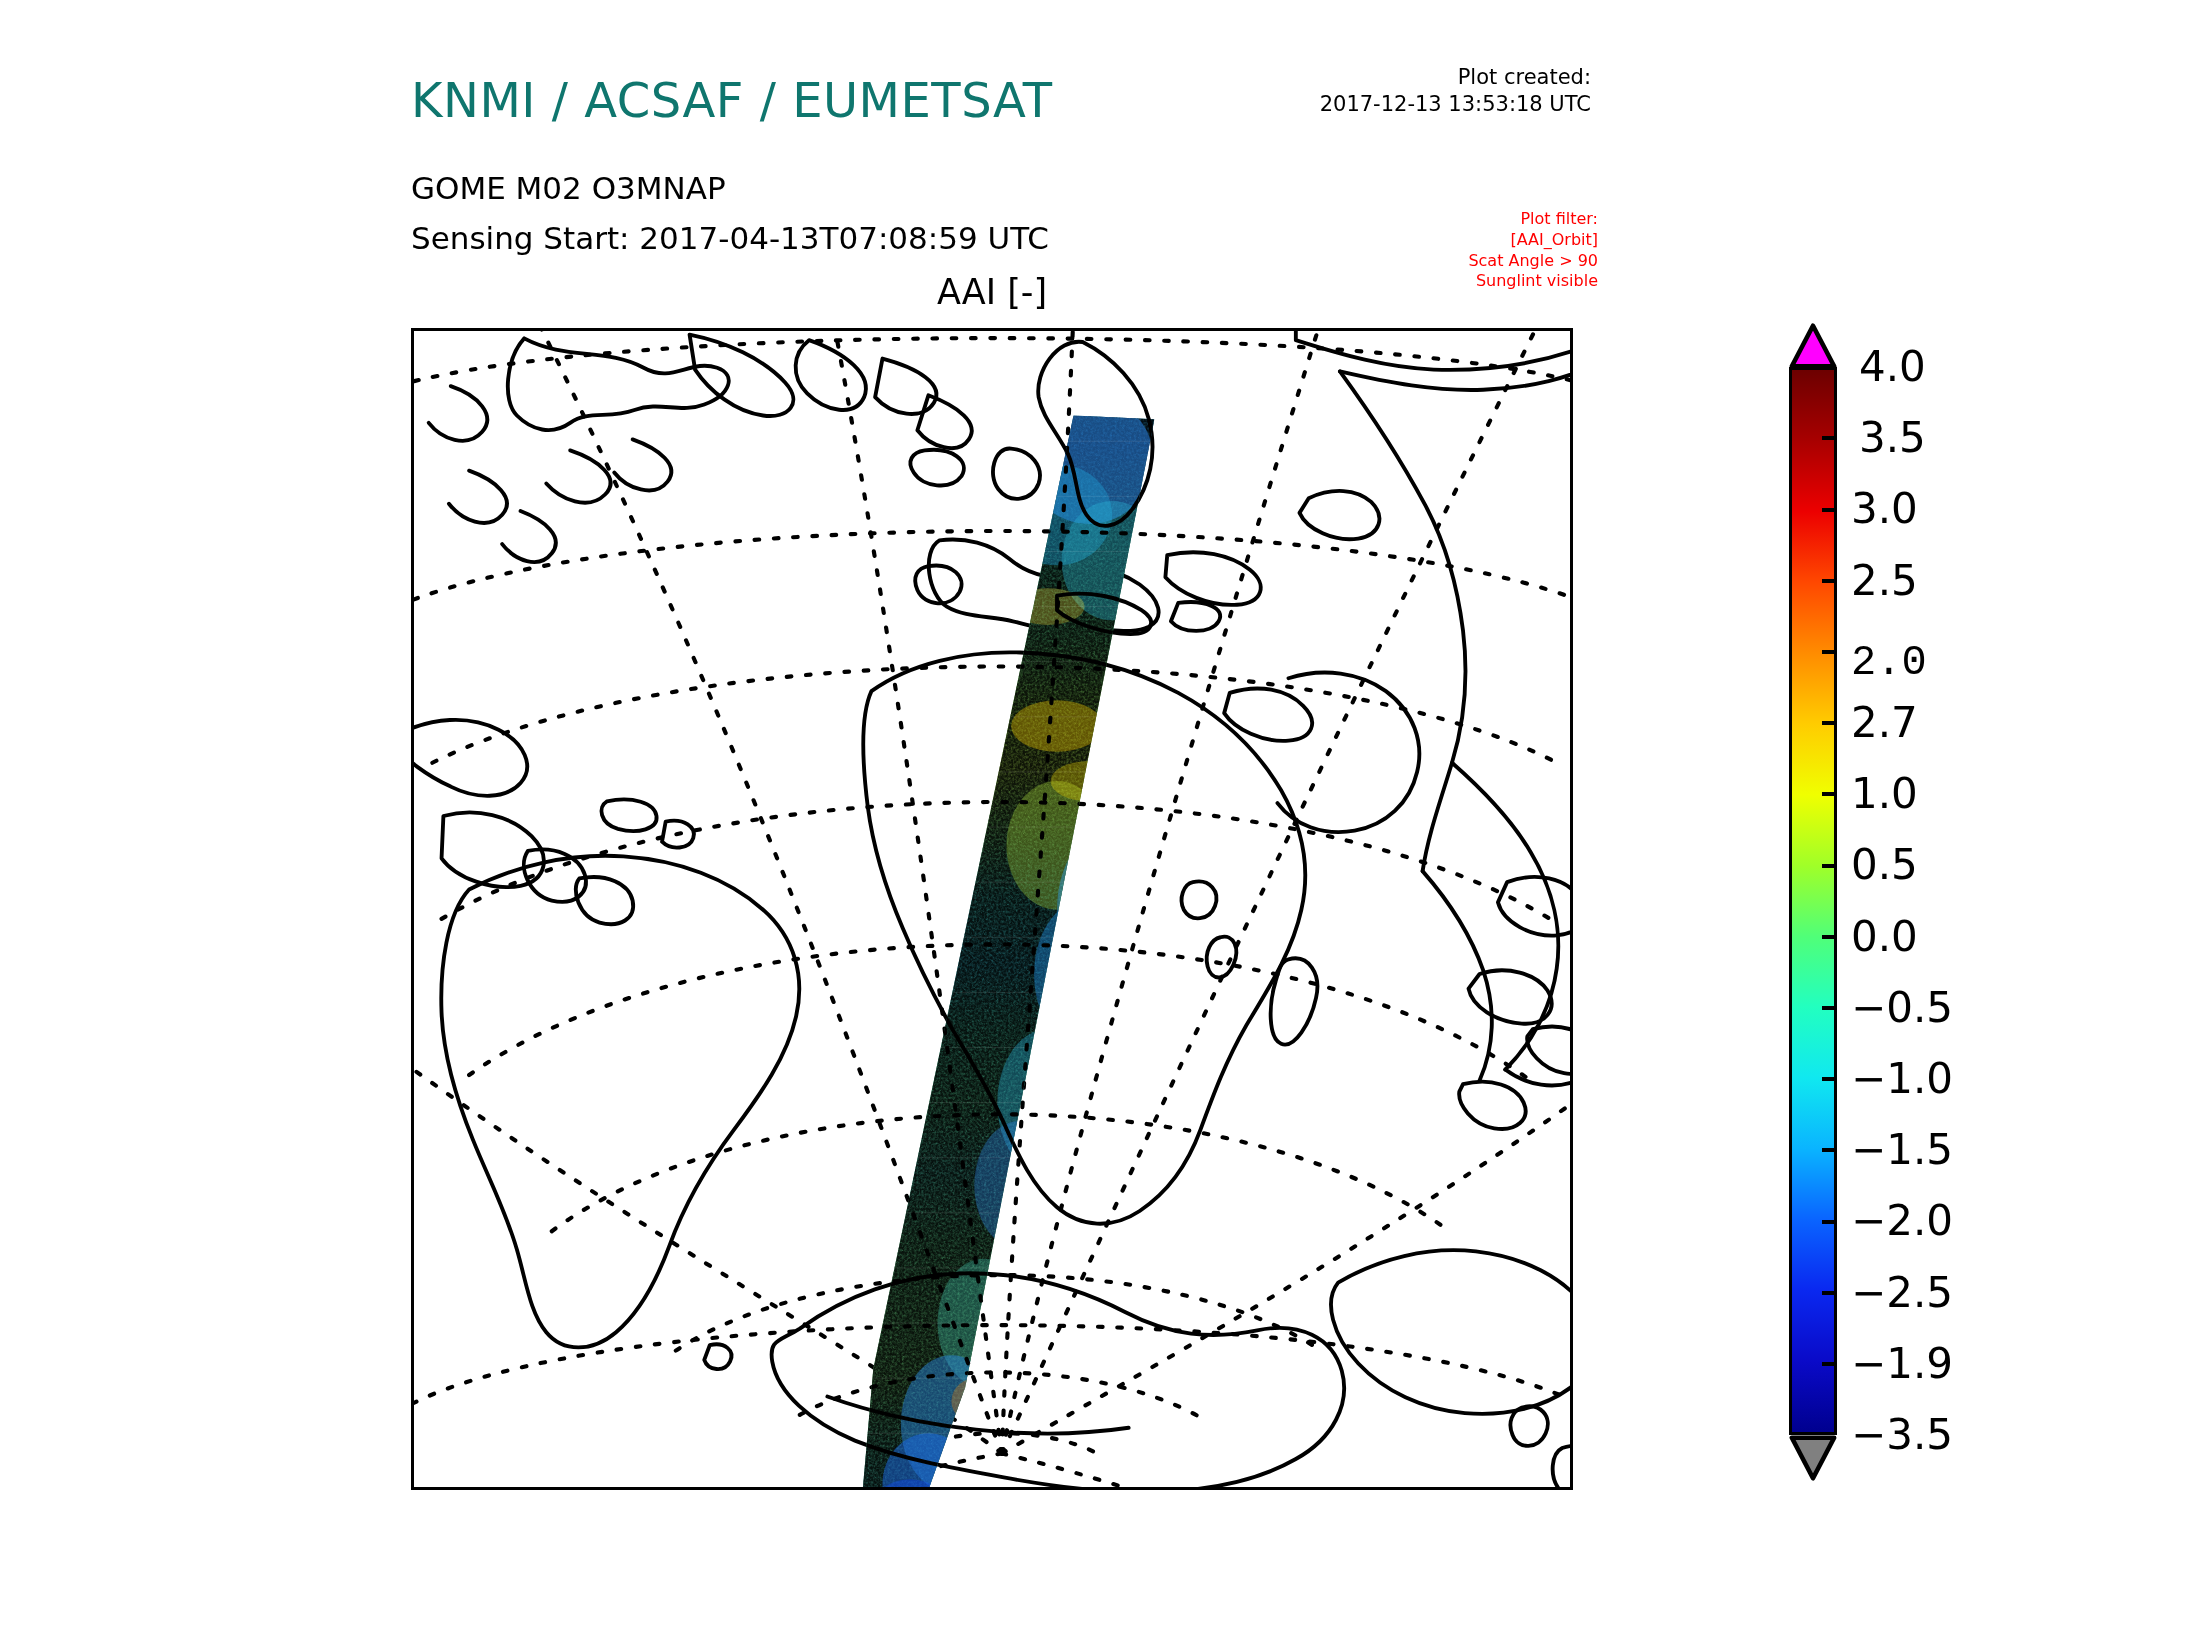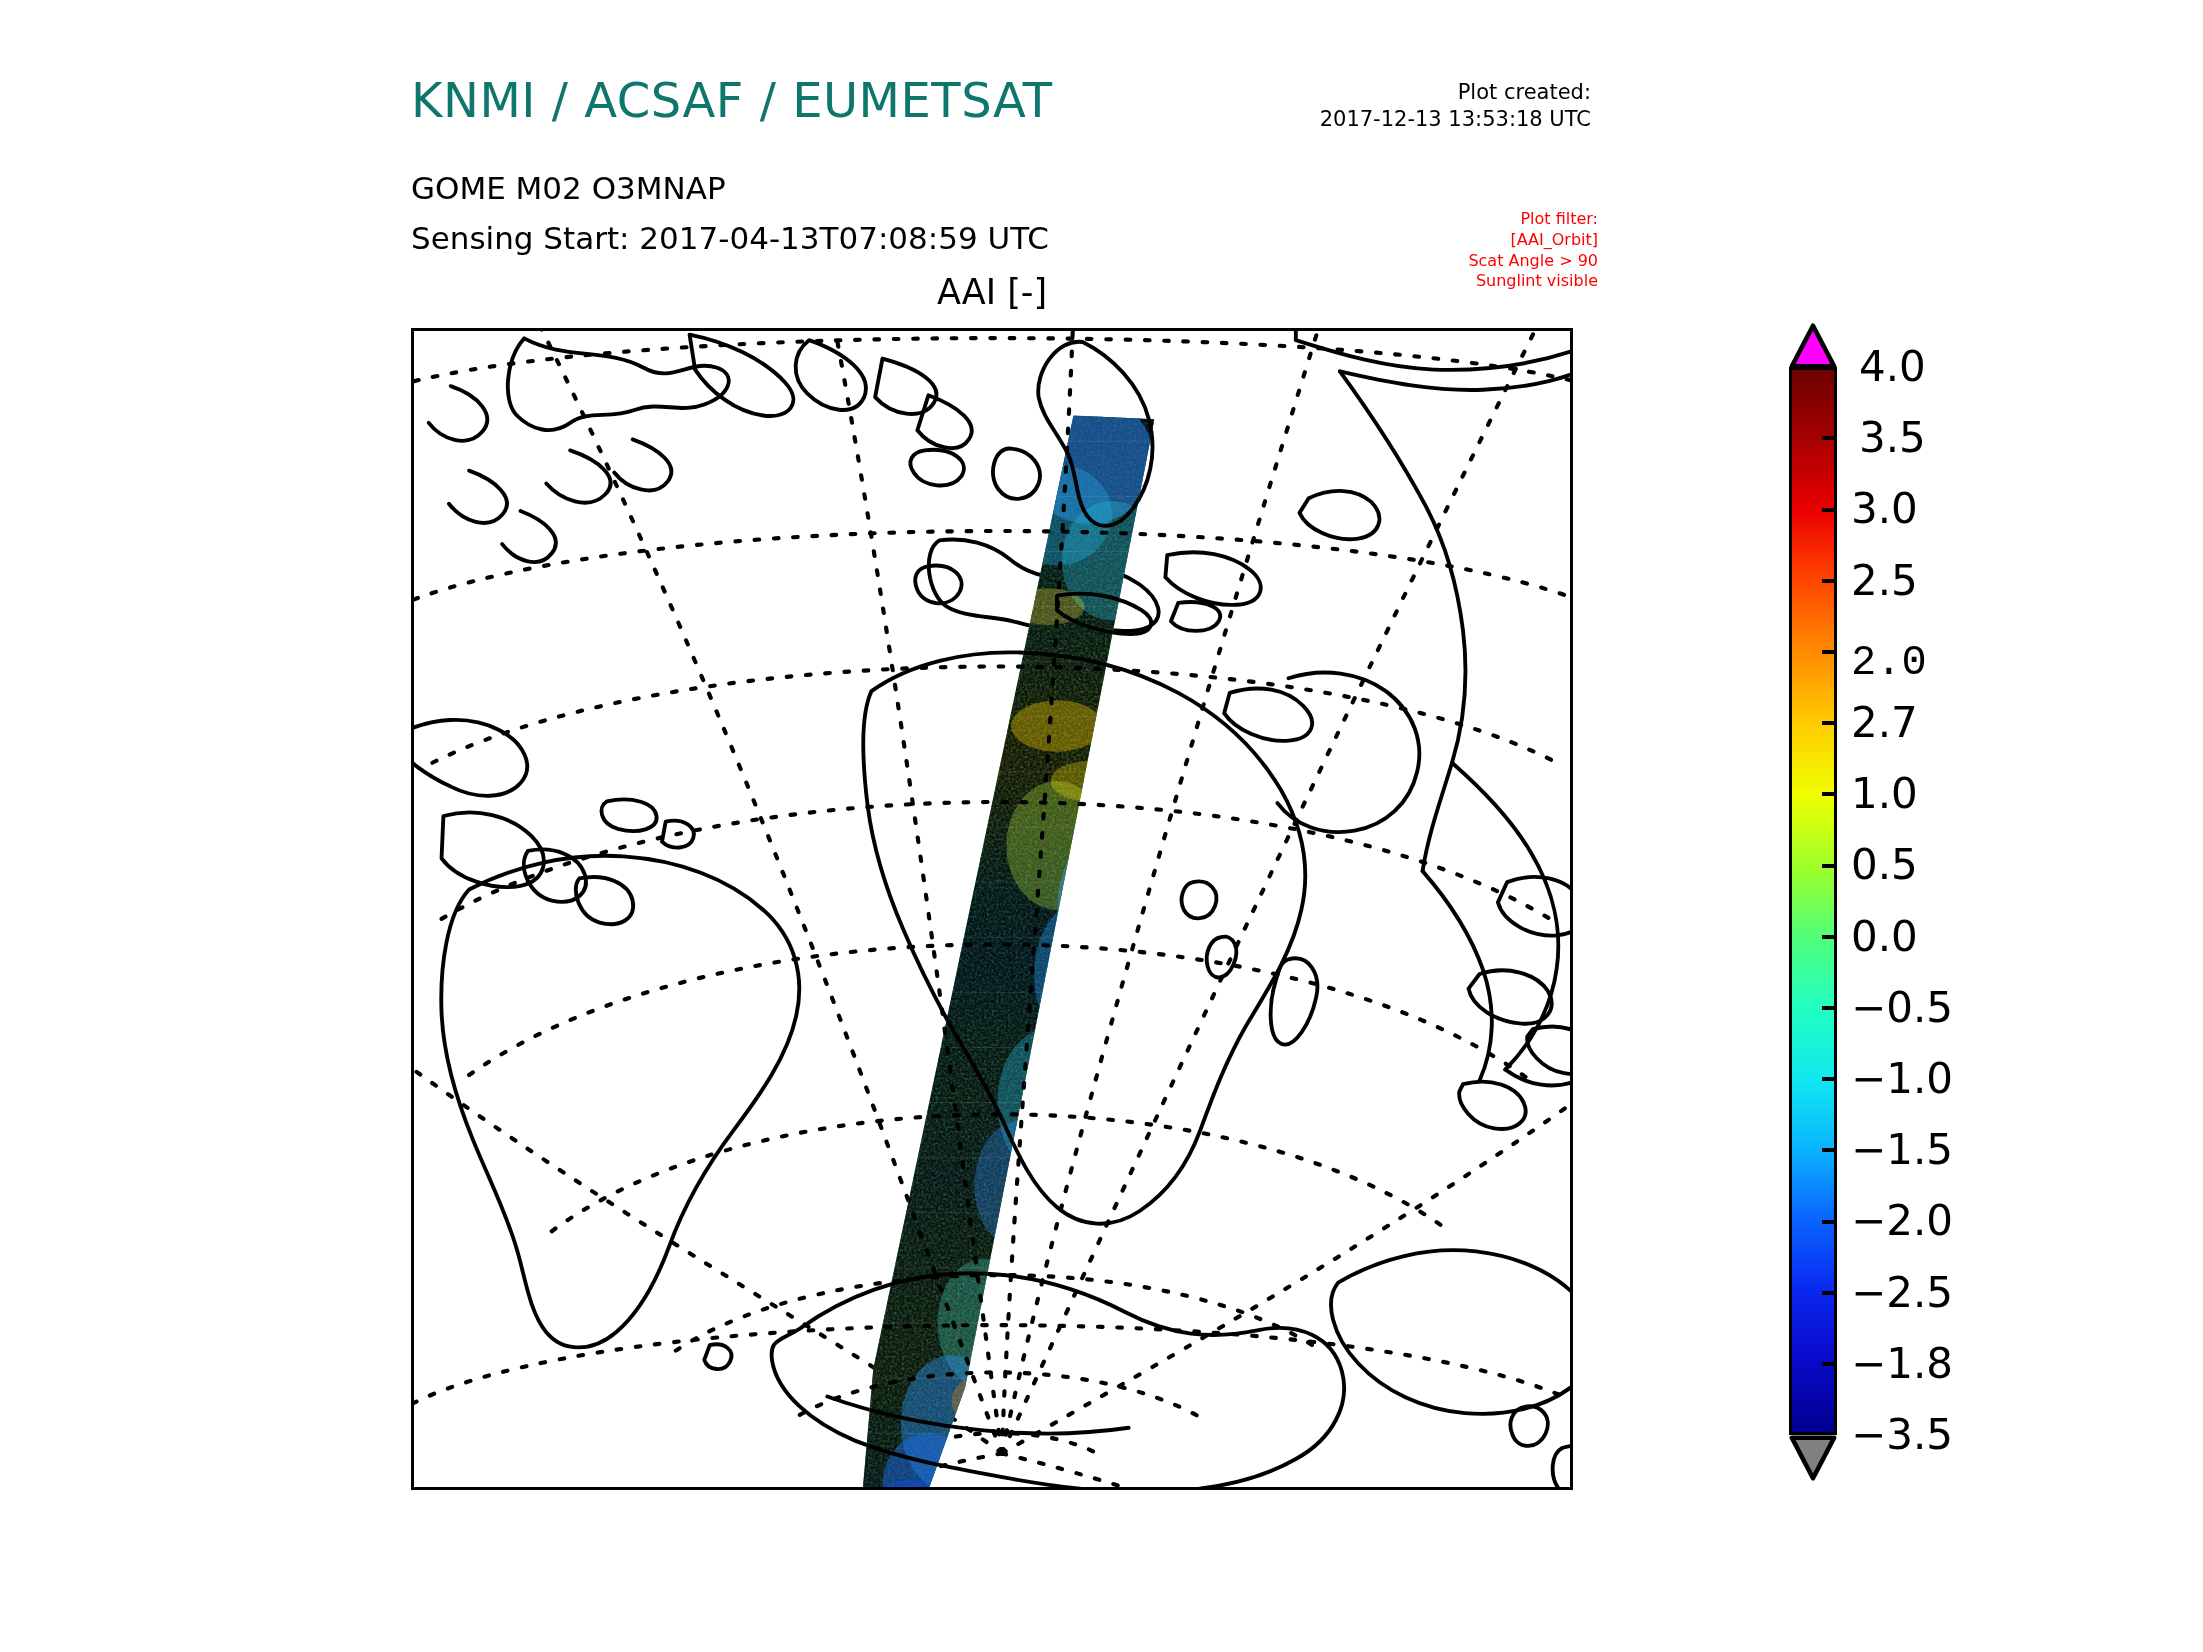--- a/index.html
+++ b/index.html
@@ -23,21 +23,21 @@
     top: 72px;
     font-size: 48px;
     color: #0f766e;
     font-family: "DejaVu Sans", sans-serif;
     letter-spacing: 0.5px;
     white-space: nowrap;
   }
   #plot-created-block {
     position: absolute;
     right: 613px;
-    top: 79px;
+    top: 64px;
     text-align: right;
     font-size: 21px;
     line-height: 1.28;
     color: #000000;
     white-space: nowrap;
   }
   #product-line {
     position: absolute;
     left: 411px;
     top: 170px;
@@ -471,17 +471,17 @@
       <div class="cb-label" style="top: 340px; font-family: Liberation Mono, monospace;">2.0</div>
       <div class="cb-label" style="top: 400px;">2.7</div>
       <div class="cb-label" style="top: 471px;">1.0</div>
       <div class="cb-label" style="top: 542px;">0.5</div>
       <div class="cb-label" style="top: 614px;">0.0</div>
       <div class="cb-label" style="top: 685px;">−0.5</div>
       <div class="cb-label" style="top: 756px;">−1.0</div>
       <div class="cb-label" style="top: 827px;">−1.5</div>
       <div class="cb-label" style="top: 898px;">−2.0</div>
       <div class="cb-label" style="top: 970px;">−2.5</div>
-      <div class="cb-label" style="top: 1041px;">−1.8</div>
+      <div class="cb-label" style="top: 1041px;">−1.9</div>
       <div class="cb-label" style="top: 1112px;">−3.5</div>
     </div>
 </div>
 
 
 </body></html>

